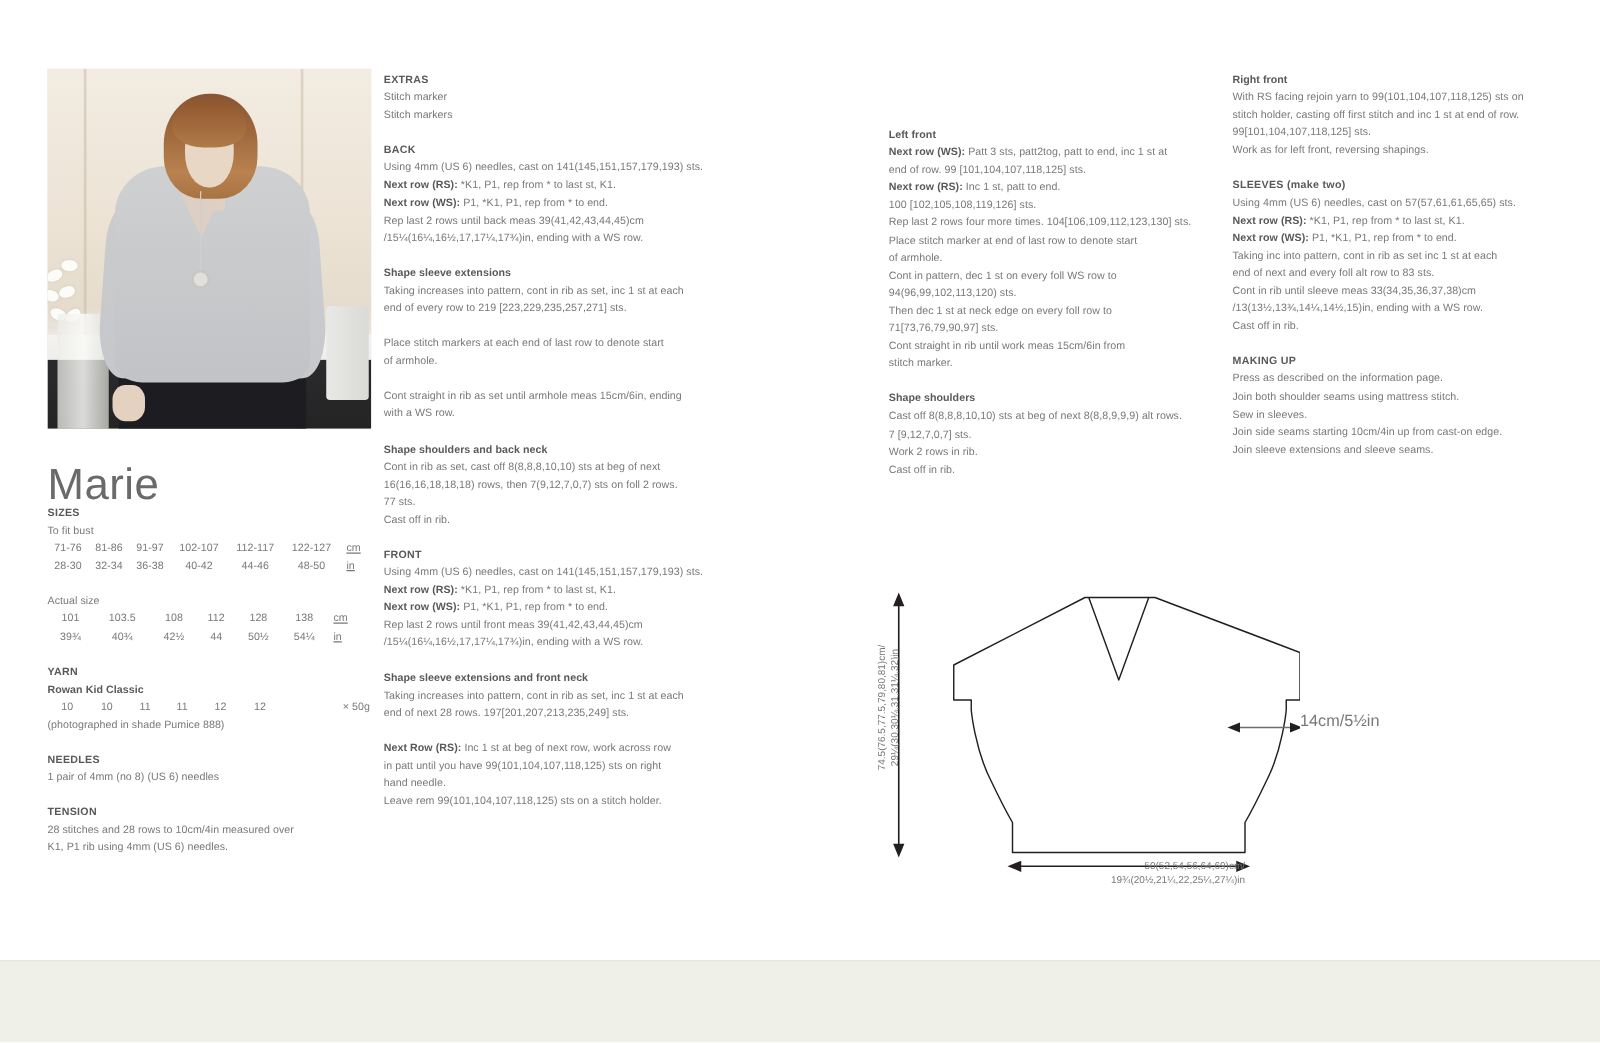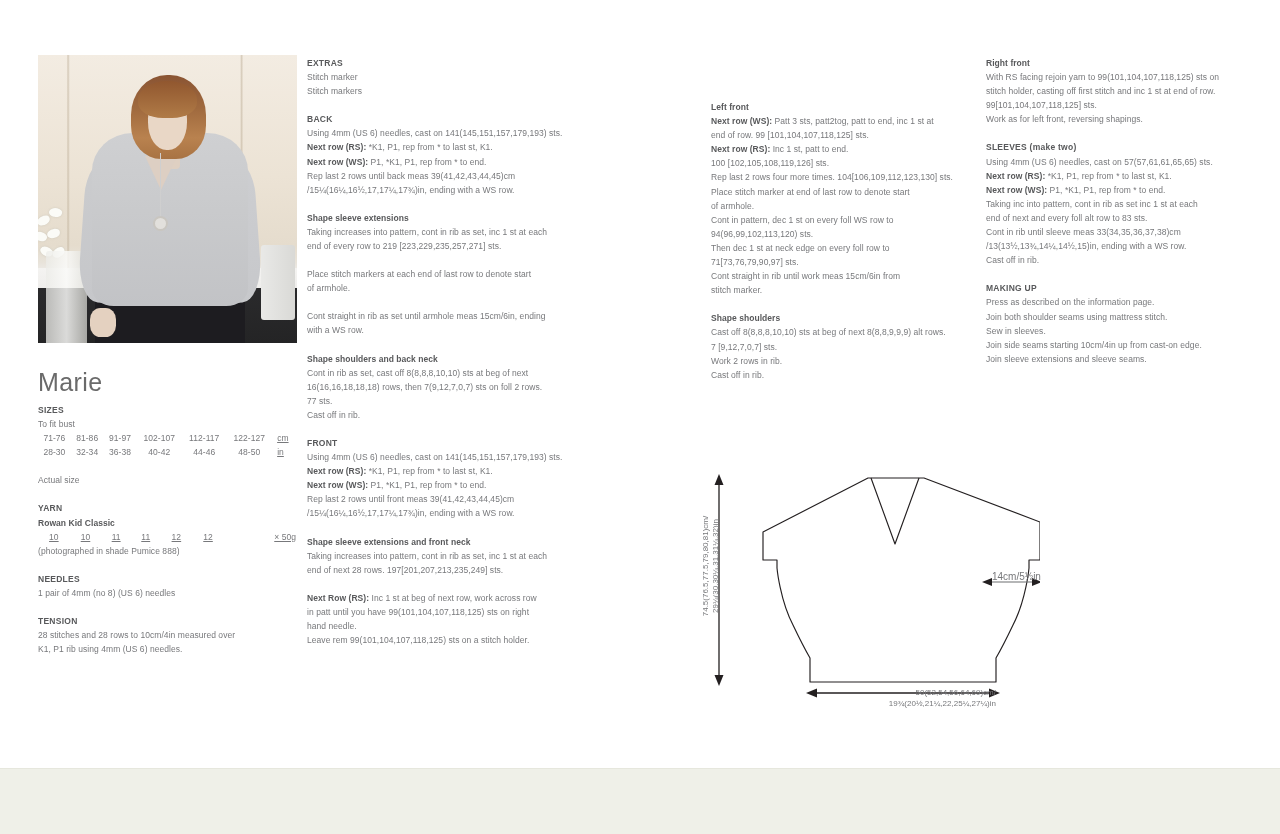--- a/index.html
+++ b/index.html
@@ -169,21 +169,21 @@
     border-radius: 50%;
     background: #e2e0dc;
     z-index: 4;
   }
 
   
   .title {
     position: absolute;
     left: 38px;
     top: 368px;
-    font-size: 25px;
+    font-size: 35px;
     font-weight: 300;
     color: #6a6a6a;
     letter-spacing: .4px;
     font-family: "Liberation Sans", sans-serif;
   }
 
   .col {
     position: absolute;
     font-size: 8.5px;
     line-height: 14.1px;
@@ -224,21 +224,21 @@
   }
   table.sz td {
     padding: 0 1px;
     text-align: center;
     white-space: nowrap;
     font-size: 8.5px;
   }
   table.sz td.unit { text-align: left; padding-left: 5px; color: #77787b; text-decoration: underline; }
 
   table.yarncount { border-collapse: collapse; width: 258px; font-size: 8.5px; color: #77787b; line-height: 14.1px; }
-  table.yarncount td { text-align: center; padding: 0; white-space: nowrap; text-decoration: underline; }
+  table.yarncount td { text-align: center; padding: 0; white-space: nowrap; }
   table.yarncount td.unit { text-align: right; }
 
   
   .schematic {
     position: absolute;
     left: 700px;
     top: 450px;
     width: 340px;
     height: 270px;
   }
@@ -270,23 +270,23 @@
     left: 826px;
     top: 687px;
     width: 170px;
     font-size: 8px;
     color: #77787b;
     line-height: 11px;
     text-align: right;
   }
   .slabel {
     position: absolute;
-    left: 992px;
+    left: 1040px;
     top: 571px;
-    font-size: 10px;
+    font-size: 13px;
     color: #77787b;
     line-height: 11px;
     white-space: nowrap;
   }
 </style>
 </head>
 <body>
 
 <div class="page">
 
@@ -345,20 +345,42 @@
         <td>44-46</td>
         <td>48-50</td>
         <td class="unit">in</td>
       </tr>
     </tbody>
       </table>
 
     <div class="gap"></div>
 
     <p class="tx">Actual size</p>
+    <table class="sz">
+      <tbody>
+          <tr>
+        <td>101</td>
+        <td>103.5</td>
+        <td>108</td>
+        <td>112</td>
+        <td>128</td>
+        <td>138</td>
+        <td class="unit">cm</td>
+      </tr>
+      <tr>
+        <td>39¾</td>
+        <td>40¾</td>
+        <td>42½</td>
+        <td>44</td>
+        <td>50½</td>
+        <td>54¼</td>
+        <td class="unit">in</td>
+      </tr>
+    </tbody>
+      </table>
 
     <div class="gap"></div>
 
     <h2 class="hd">YARN</h2>
     <h3 class="shd">Rowan Kid Classic</h3>
     <table class="yarncount">
       <tbody>
           <tr>
         <td>10</td>
         <td>10</td>

